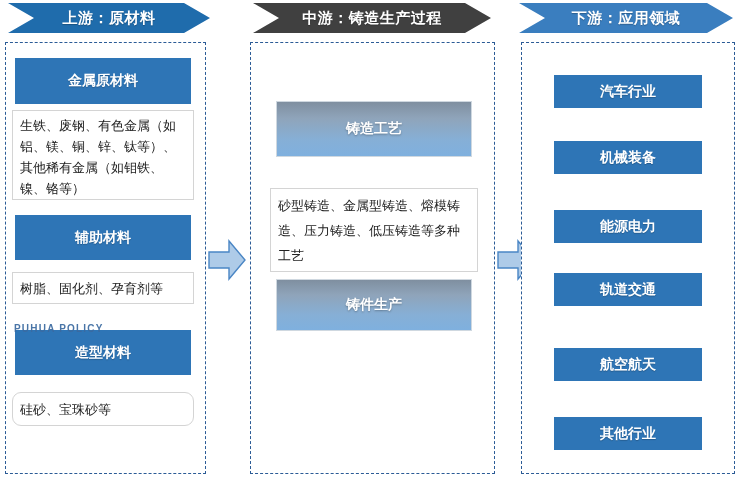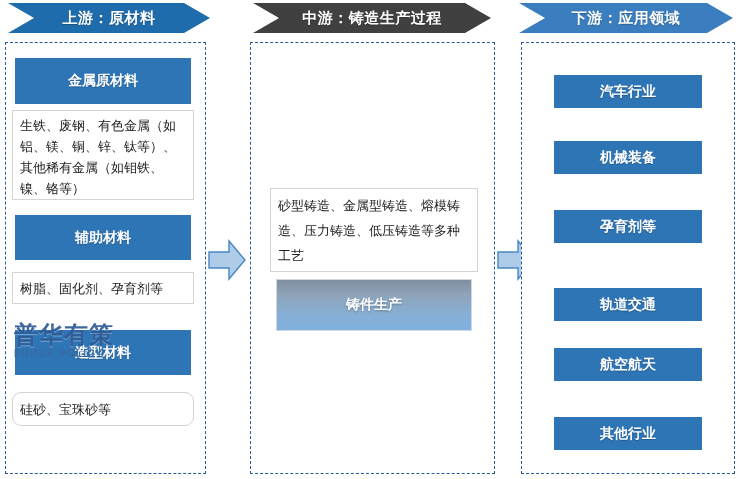--- a/index.html
+++ b/index.html
@@ -113,21 +113,21 @@
   #mid-h1 { left: 276px; top: 101px; width: 196px; height: 56px; }
   #mid-h2 { left: 276px; top: 279px; width: 196px; height: 52px; }
 
   #mid-b1 { left: 270px; top: 188px; width: 208px; height: 84px; line-height: 25px; }
   #mid-b2 { left: 270px; top: 354px; width: 208px; height: 60px; line-height: 25px; }
 
   
   #dn-1 { left: 554px; top: 75px;  width: 148px; height: 33px; }
   #dn-2 { left: 554px; top: 141px; width: 148px; height: 33px; }
   #dn-3 { left: 554px; top: 210px; width: 148px; height: 33px; }
-  #dn-4 { left: 554px; top: 288px; width: 148px; height: 33px; }
+  #dn-4 { left: 554px; top: 273px; width: 148px; height: 33px; }
   #dn-5 { left: 554px; top: 348px; width: 148px; height: 33px; }
   #dn-6 { left: 554px; top: 417px; width: 148px; height: 33px; }
 
   
   .arrow {
     position: absolute;
     width: 38px;
     height: 42px;
   }
   #arrow-1 { left: 208px; top: 239px; }
@@ -182,37 +182,37 @@
   <div class="text-box" id="up-b3">硅砂、宝珠砂等</div>
 
   <div class="arrow" id="arrow-1">
     <svg width="38" height="42" viewBox="0 0 38 42" xmlns="http://www.w3.org/2000/svg">
       <polygon points="1,13 21,13 21,2 37,21 21,40 21,29 1,29" fill="#AECBE8" stroke="#4A86C5" stroke-width="1.4" stroke-linejoin="miter"></polygon>
     </svg>
   </div>
 
   <div class="column" id="col-mid"></div>
 
+  <div class="grad-box" id="mid-h1">铸造工艺</div>
   <div class="text-box" id="mid-b1">砂型铸造、金属型铸造、熔模铸造、压力铸造、低压铸造等多种工艺</div>
 
   <div class="grad-box" id="mid-h2">铸件生产</div>
 
   <div class="arrow" id="arrow-2">
     <svg width="38" height="42" viewBox="0 0 38 42" xmlns="http://www.w3.org/2000/svg">
       <polygon points="1,13 21,13 21,2 37,21 21,40 21,29 1,29" fill="#AECBE8" stroke="#4A86C5" stroke-width="1.4" stroke-linejoin="miter"></polygon>
     </svg>
   </div>
 
   <div class="column" id="col-down"></div>
 
   <div class="blue-box" id="dn-1">汽车行业</div>
   <div class="blue-box" id="dn-2">机械装备</div>
-  <div class="blue-box" id="dn-3">孕育剂等</div>
+  <div class="blue-box" id="dn-3">能源电力</div>
   <div class="blue-box" id="dn-4">轨道交通</div>
   <div class="blue-box" id="dn-5">航空航天</div>
   <div class="blue-box" id="dn-6">其他行业</div>
 
   <div id="watermark">
-    <div id="wm-main">普华有策</div>
     <div id="wm-sub">PUHUA POLICY</div>
   </div>
 
 </div>
 
 </body></html>

